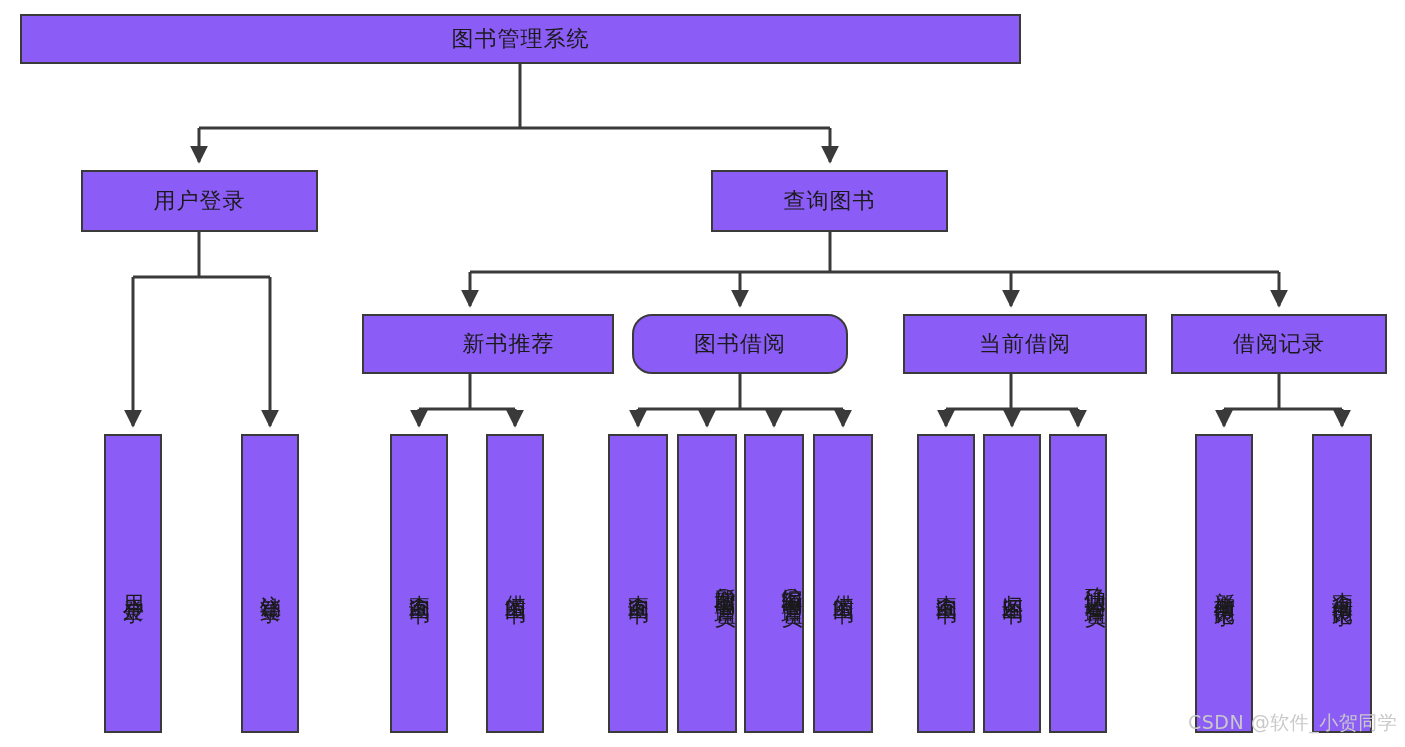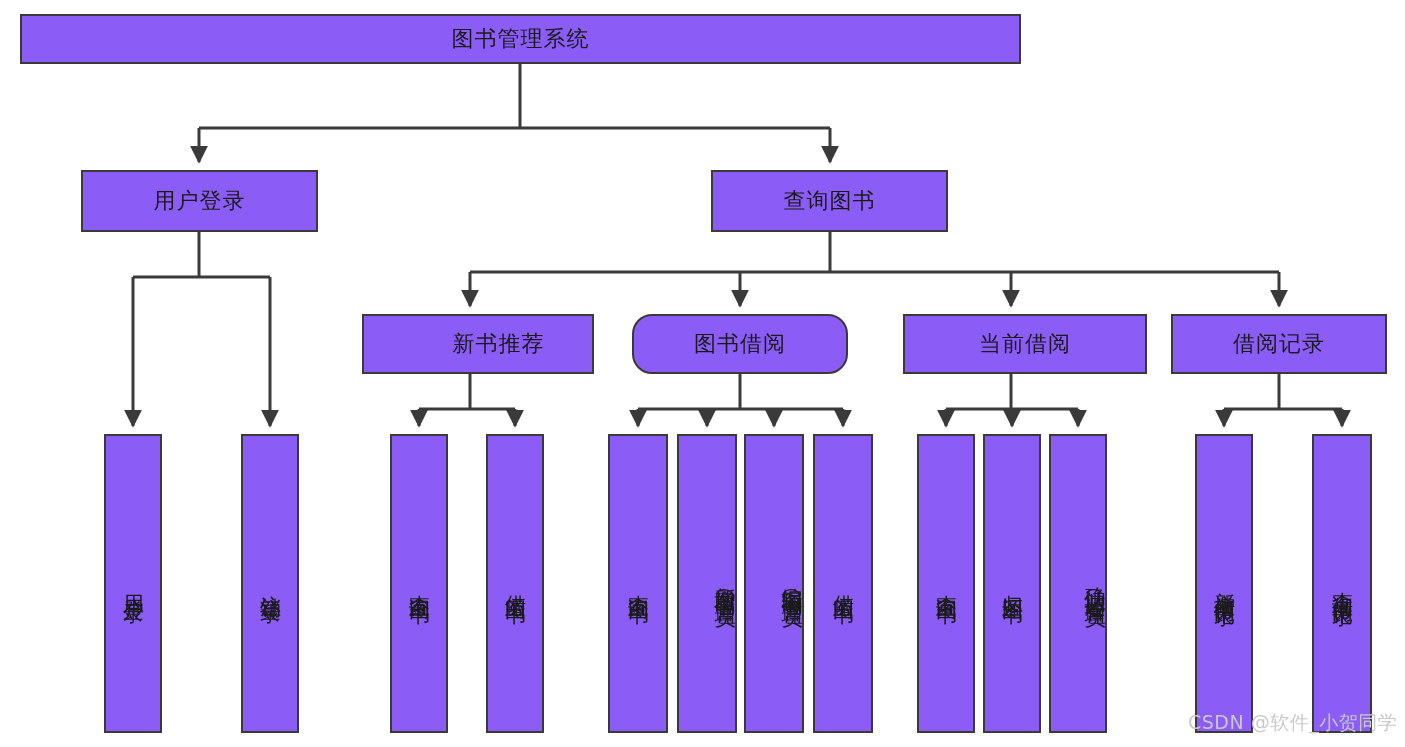--- a/index.html
+++ b/index.html
@@ -117,21 +117,21 @@
       <path d="M 1224 409 L 1224 426" marker-end="url(#arrow)"></path>
       <path d="M 1342 409 L 1342 426" marker-end="url(#arrow)"></path>
     </g>
   </svg>
 
   <div class="node node-h" style="left: 20px; top: 14px; width: 1001px; height: 50px;">图书管理系统</div>
 
   <div class="node node-h" style="left: 81px; top: 170px; width: 237px; height: 62px;">用户登录</div>
   <div class="node node-h" style="left: 711px; top: 170px; width: 237px; height: 62px;">查询图书</div>
 
-  <div class="node node-h" style="left: 362px; top: 314px; width: 232px; height: 60px; padding-left: 41px;">新书推荐</div>
+  <div class="node node-h" style="left: 362px; top: 314px; width: 252px; height: 60px; padding-left: 41px;">新书推荐</div>
   <div class="node node-h" style="left: 632px; top: 314px; width: 216px; height: 60px; border-radius: 20px;">图书借阅</div>
   <div class="node node-h" style="left: 903px; top: 314px; width: 244px; height: 60px;">当前借阅</div>
   <div class="node node-h" style="left: 1171px; top: 314px; width: 216px; height: 60px;">借阅记录</div>
 
   <div class="node node-v align-center" style="left: 104px; top: 434px; width: 58px; height: 299px;">用户登录</div>
   <div class="node node-v align-center" style="left: 241px; top: 434px; width: 58px; height: 299px;">注销登录</div>
   <div class="node node-v align-center" style="left: 390px; top: 434px; width: 58px; height: 299px;">查询图书</div>
   <div class="node node-v align-center" style="left: 486px; top: 434px; width: 58px; height: 299px;">借阅图书</div>
   <div class="node node-v align-center" style="left: 608px; top: 434px; width: 60px; height: 299px;">查询图书</div>
   <div class="node node-v align-top" style="left: 677px; top: 434px; width: 60px; height: 299px;">新增图书（管理员）</div>

